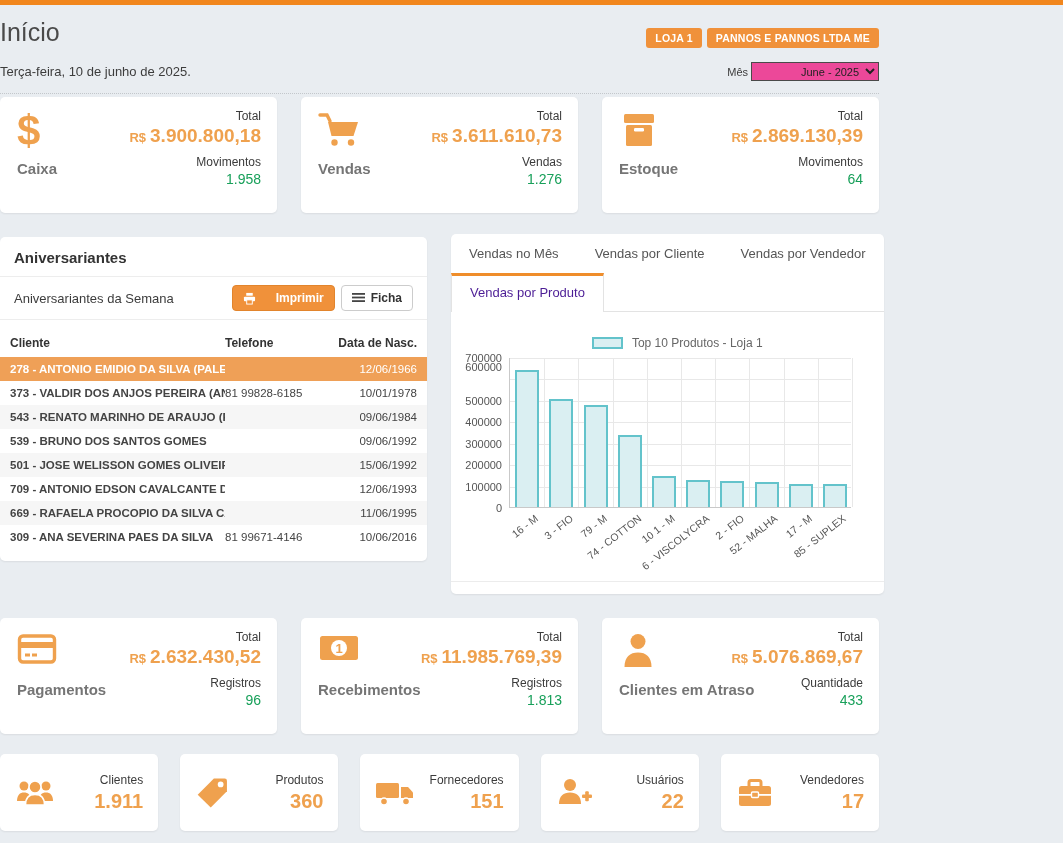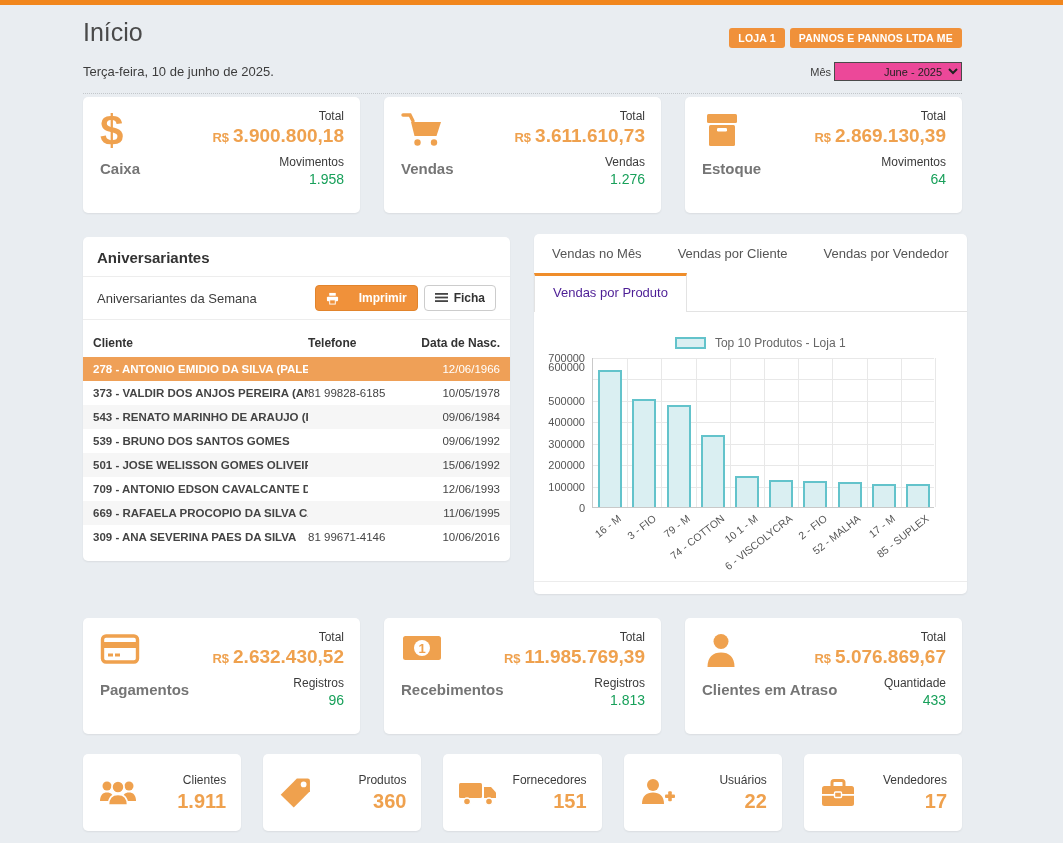--- a/index.html
+++ b/index.html
@@ -5,21 +5,21 @@
   * { box-sizing: border-box; margin: 0; padding: 0; }
   html,body { width:1063px; height:843px; }
   body {
     background:#e9edf1;
     font-family:"Liberation Sans", sans-serif;
     color:#444;
     overflow:hidden;
     position:relative;
   }
   .topbar { height:5px; background:var(--topbar,#f1861d); }
-  .container { width:879px; margin-left:83px; }
+  .container { width:879px; }
 
   
   .header-row { display:flex; justify-content:space-between; align-items:flex-start; padding-top:13px; }
   .page-title { font-size:25px; font-weight:400; color:#4a4a4a; }
   .chips { display:flex; gap:5px; padding-top:10px; }
   .chip {
     background:var(--btn-orange,#f0913a); color:#fff; font-size:10.5px; font-weight:bold;
     padding:4px 9px; border-radius:3px; letter-spacing:.2px; border:none; cursor:pointer;
     font-family:"Liberation Sans", sans-serif;
   }
@@ -235,21 +235,21 @@
         </div>
         <div>
             <div class="trow hl">
               <div class="c-client">278 - ANTONIO EMIDIO DA SILVA (PALE...</div>
               <div class="c-phone"></div>
               <div class="c-birth">12/06/1966</div>
             </div>
             <div class="trow">
               <div class="c-client">373 - VALDIR DOS ANJOS PEREIRA (AN...</div>
               <div class="c-phone">81 99828-6185</div>
-              <div class="c-birth">10/05/1978</div>
+              <div class="c-birth">10/01/1978</div>
             </div>
             <div class="trow">
               <div class="c-client">543 - RENATO MARINHO DE ARAUJO (F...</div>
               <div class="c-phone"></div>
               <div class="c-birth">09/06/1984</div>
             </div>
             <div class="trow">
               <div class="c-client">539 - BRUNO DOS SANTOS GOMES</div>
               <div class="c-phone"></div>
               <div class="c-birth">09/06/1992</div>

